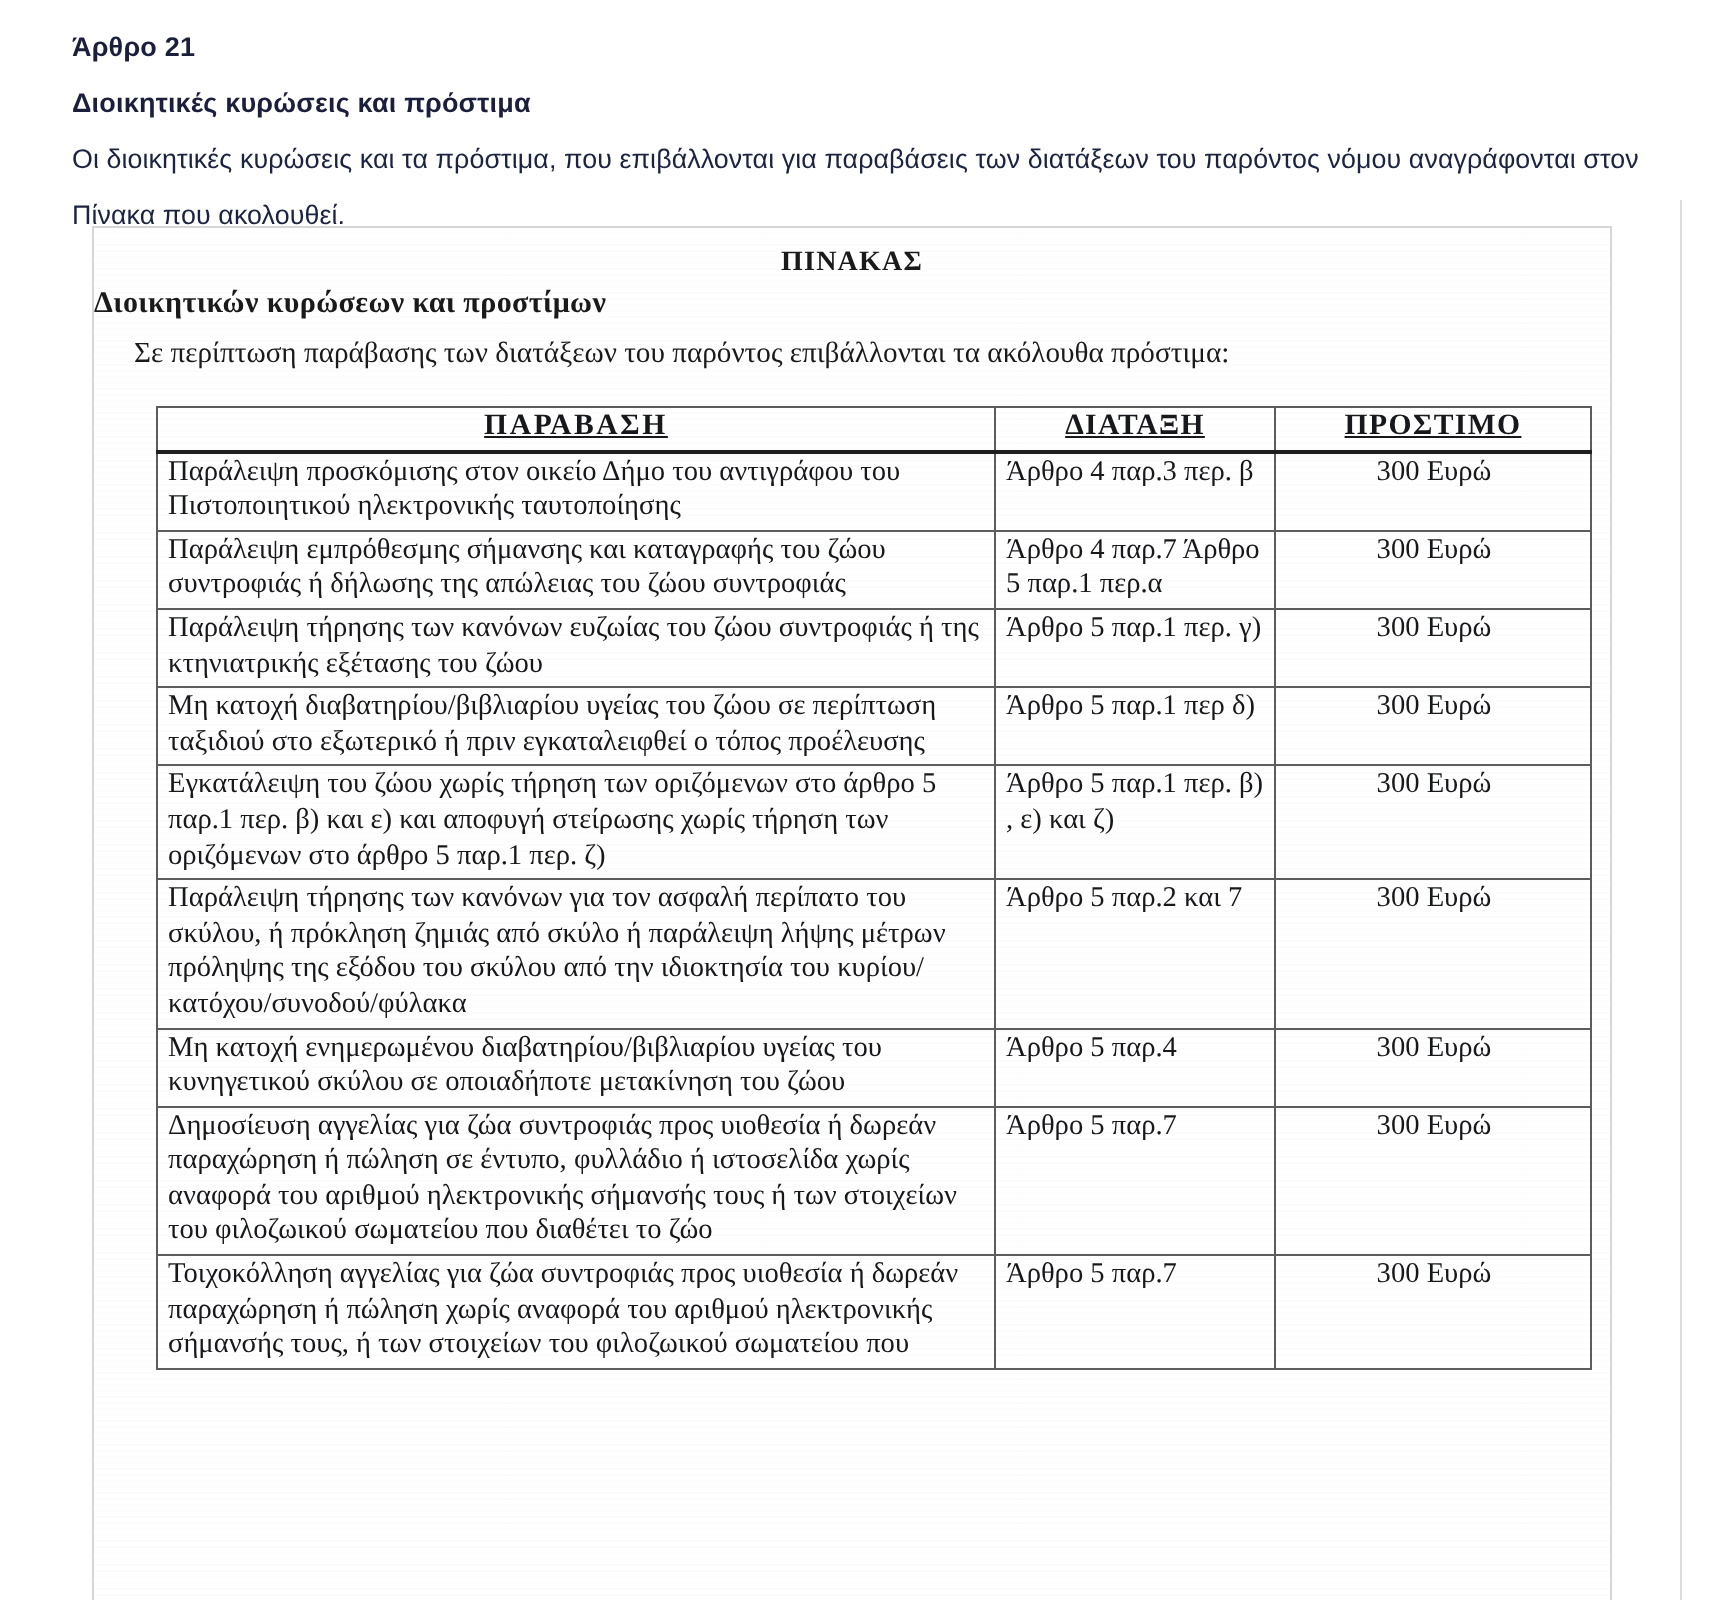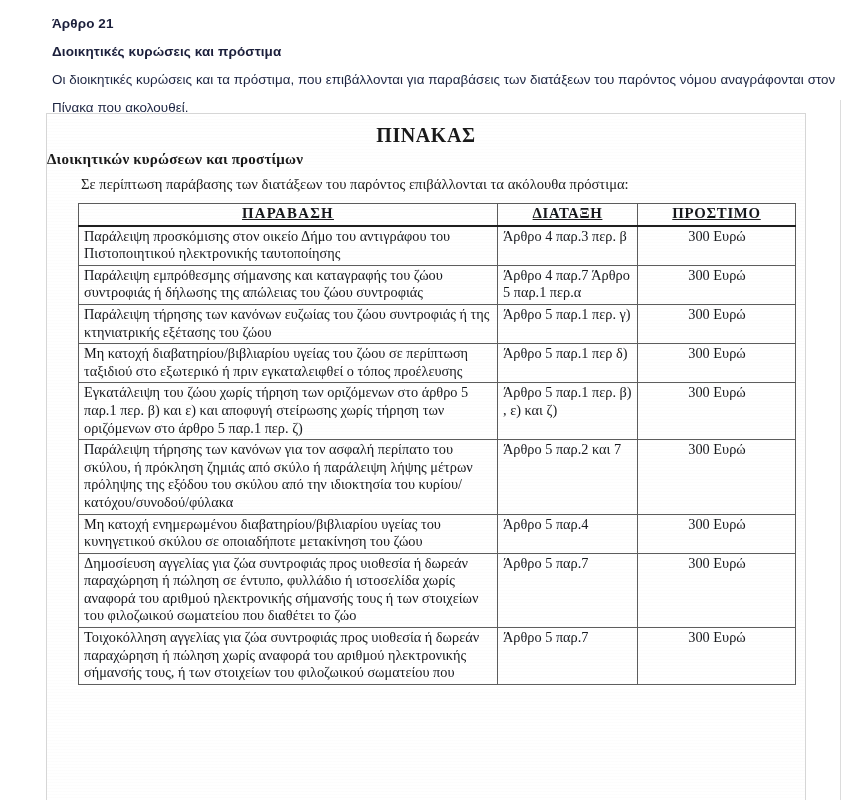--- a/index.html
+++ b/index.html
@@ -11,21 +11,21 @@
     width: 862px;
     height: 800px;
     overflow: hidden;
     font-family: "Liberation Sans", sans-serif;
     position: relative;
   }
 
   
   .article-block {
     position: absolute;
-    left: 52px;
+    left: 36px;
     top: 10px;
     width: 800px;
   }
   .article-number {
     font-family: "Liberation Sans", sans-serif;
     font-size: 13.5px;
     font-weight: bold;
     color: #1b1f3b;
     line-height: 28px;
     letter-spacing: 0.1px;
@@ -65,41 +65,41 @@
     position: absolute;
     left: 0;
     top: 0;
     width: 758px;
     padding: 0;
   }
 
   .scan-title {
     text-align: center;
     font-family: "Liberation Serif", serif;
-    font-size: 20px;
+    font-size: 14px;
     font-weight: bold;
     color: #1a1a1a;
     margin-top: 10px;
     letter-spacing: 0.6px;
   }
   .scan-subtitle {
     text-align: left;
     font-family: "Liberation Serif", serif;
     font-size: 15px;
     font-weight: bold;
     color: #1a1a1a;
     margin-top: 4px;
     letter-spacing: 0.2px;
   }
   .scan-intro {
     font-family: "Liberation Serif", serif;
     font-size: 14.6px;
     color: #1a1a1a;
     line-height: 20px;
-    margin: 6px 0 0 34px;
+    margin: 6px 0 0 20px;
     width: 670px;
   }
 
   
   table.fines {
     position: absolute;
     left: 31px;
     top: 89px;
     width: 717px;
     border-collapse: collapse;

